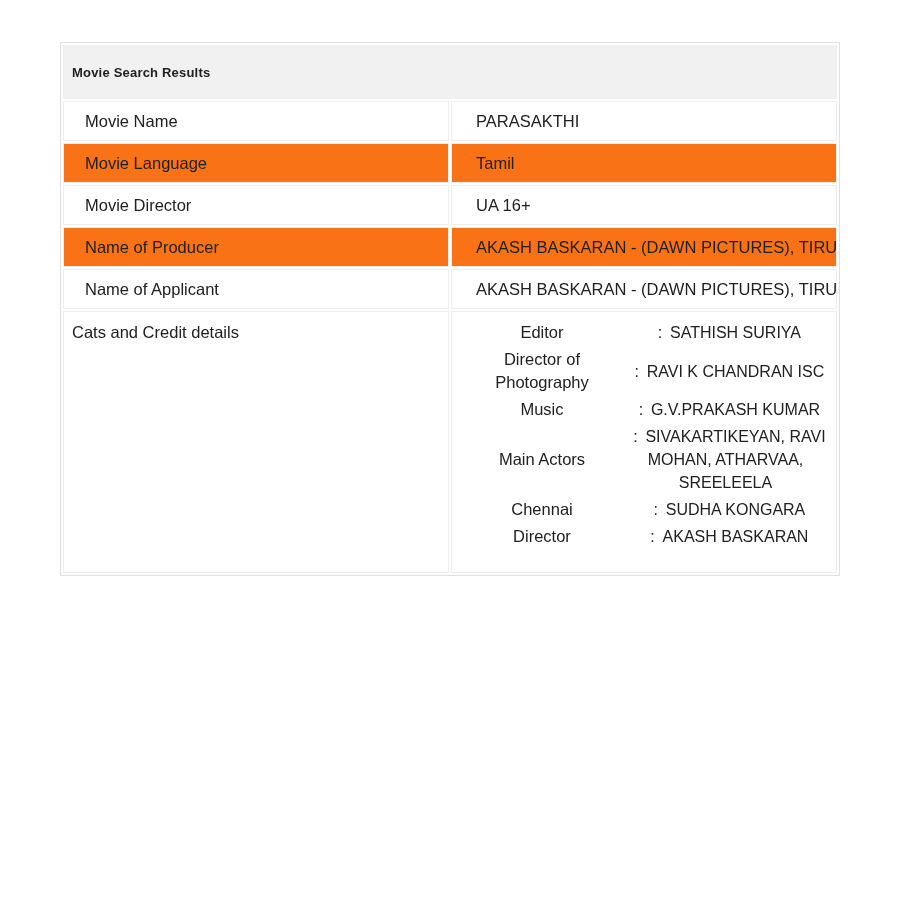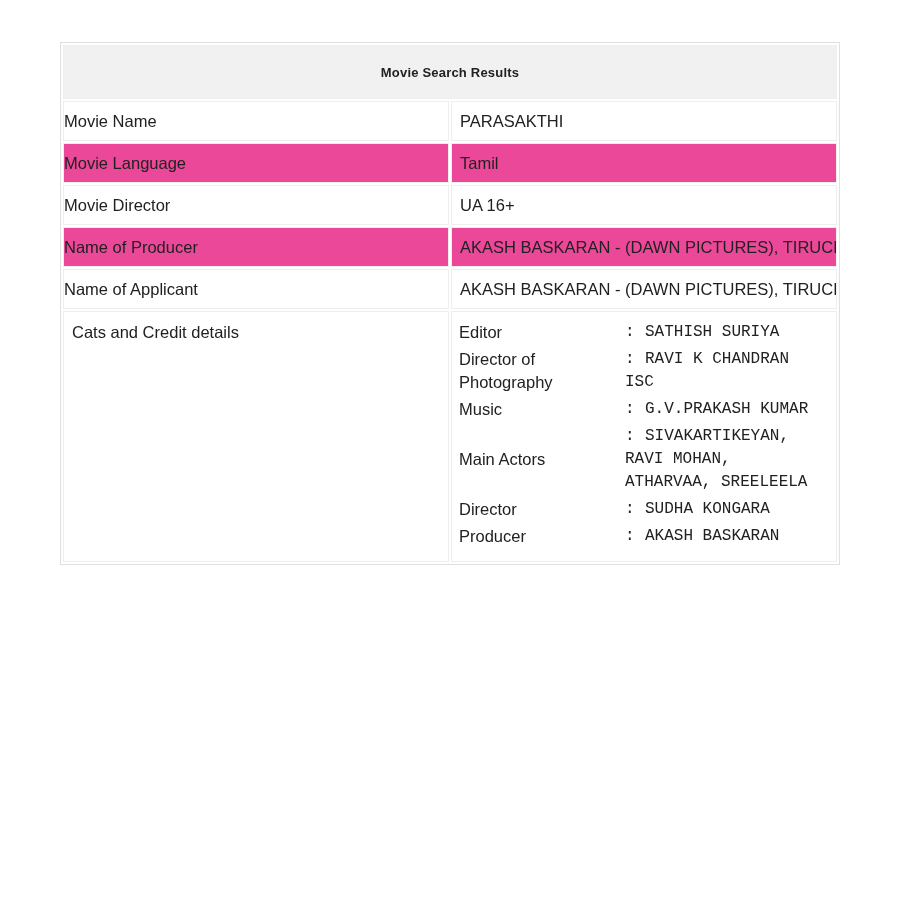--- a/index.html
+++ b/index.html
@@ -32,63 +32,62 @@
     vertical-align: middle;
   }
   th.title-cell {
     height: 52px;
     background: #f1f1f1;
     font-size: 13px;
     font-weight: 700;
     letter-spacing: 0.2px;
     padding: 0 8px;
     border-color: #efefef;
-    text-align: center;
   }
   td.label-cell {
     width: 272px;
-    padding: 0 10px 0 0;
+    padding: 0 10px 0 21px;
     height: 38px;
     font-size: 16.5px;
   }
   td.value-cell {
-    padding: 0 8px 0 8px;
+    padding: 0 8px 0 24px;
     height: 38px;
     font-size: 16.5px;
     overflow: hidden;
     white-space: nowrap;
   }
-  tr.stripe td { background: #ec4899; }
+  tr.stripe td { background: #f97316; }
   td.credits-label-cell {
     width: 272px;
     vertical-align: top;
     padding: 9px 24px 9px 8px;
     font-size: 16.5px;
     line-height: 23px;
   }
   td.credits-value-cell {
     vertical-align: top;
-    padding: 9px 10px 13px 7px;
+    padding: 9px 10px 24px 7px;
     font-size: 16px;
+    text-align: center;
   }
   .credit-entry {
     display: flex;
     align-items: center;
   }
   .credit-entry + .credit-entry { margin-top: 4px; }
   .credit-role {
     flex: none;
     width: 166px;
     font-size: 16.5px;
     line-height: 23px;
   }
   .credit-text {
     flex: 1;
     line-height: 23px;
-    font-family: Liberation Mono, monospace;
   }
   .credit-colon {
     display: inline-block;
     width: 20px;
   }
 </style>
 </head>
 <body>
 
 <div class="table-wrap">
@@ -132,24 +131,24 @@
           </div>
           <div class="credit-entry">
             <div class="credit-role">Music</div>
             <div class="credit-text"><span class="credit-colon">:</span><span>G.V.PRAKASH KUMAR</span></div>
           </div>
           <div class="credit-entry">
             <div class="credit-role">Main Actors</div>
             <div class="credit-text"><span class="credit-colon">:</span><span>SIVAKARTIKEYAN, RAVI MOHAN, ATHARVAA, SREELEELA</span></div>
           </div>
           <div class="credit-entry">
-            <div class="credit-role">Director</div>
+            <div class="credit-role">Chennai</div>
             <div class="credit-text"><span class="credit-colon">:</span><span>SUDHA KONGARA</span></div>
           </div>
           <div class="credit-entry">
-            <div class="credit-role">Producer</div>
+            <div class="credit-role">Director</div>
             <div class="credit-text"><span class="credit-colon">:</span><span>AKASH BASKARAN</span></div>
           </div>
         </td>
       </tr>
     </tbody>
   </table>
 </div>
 
 </body></html>

